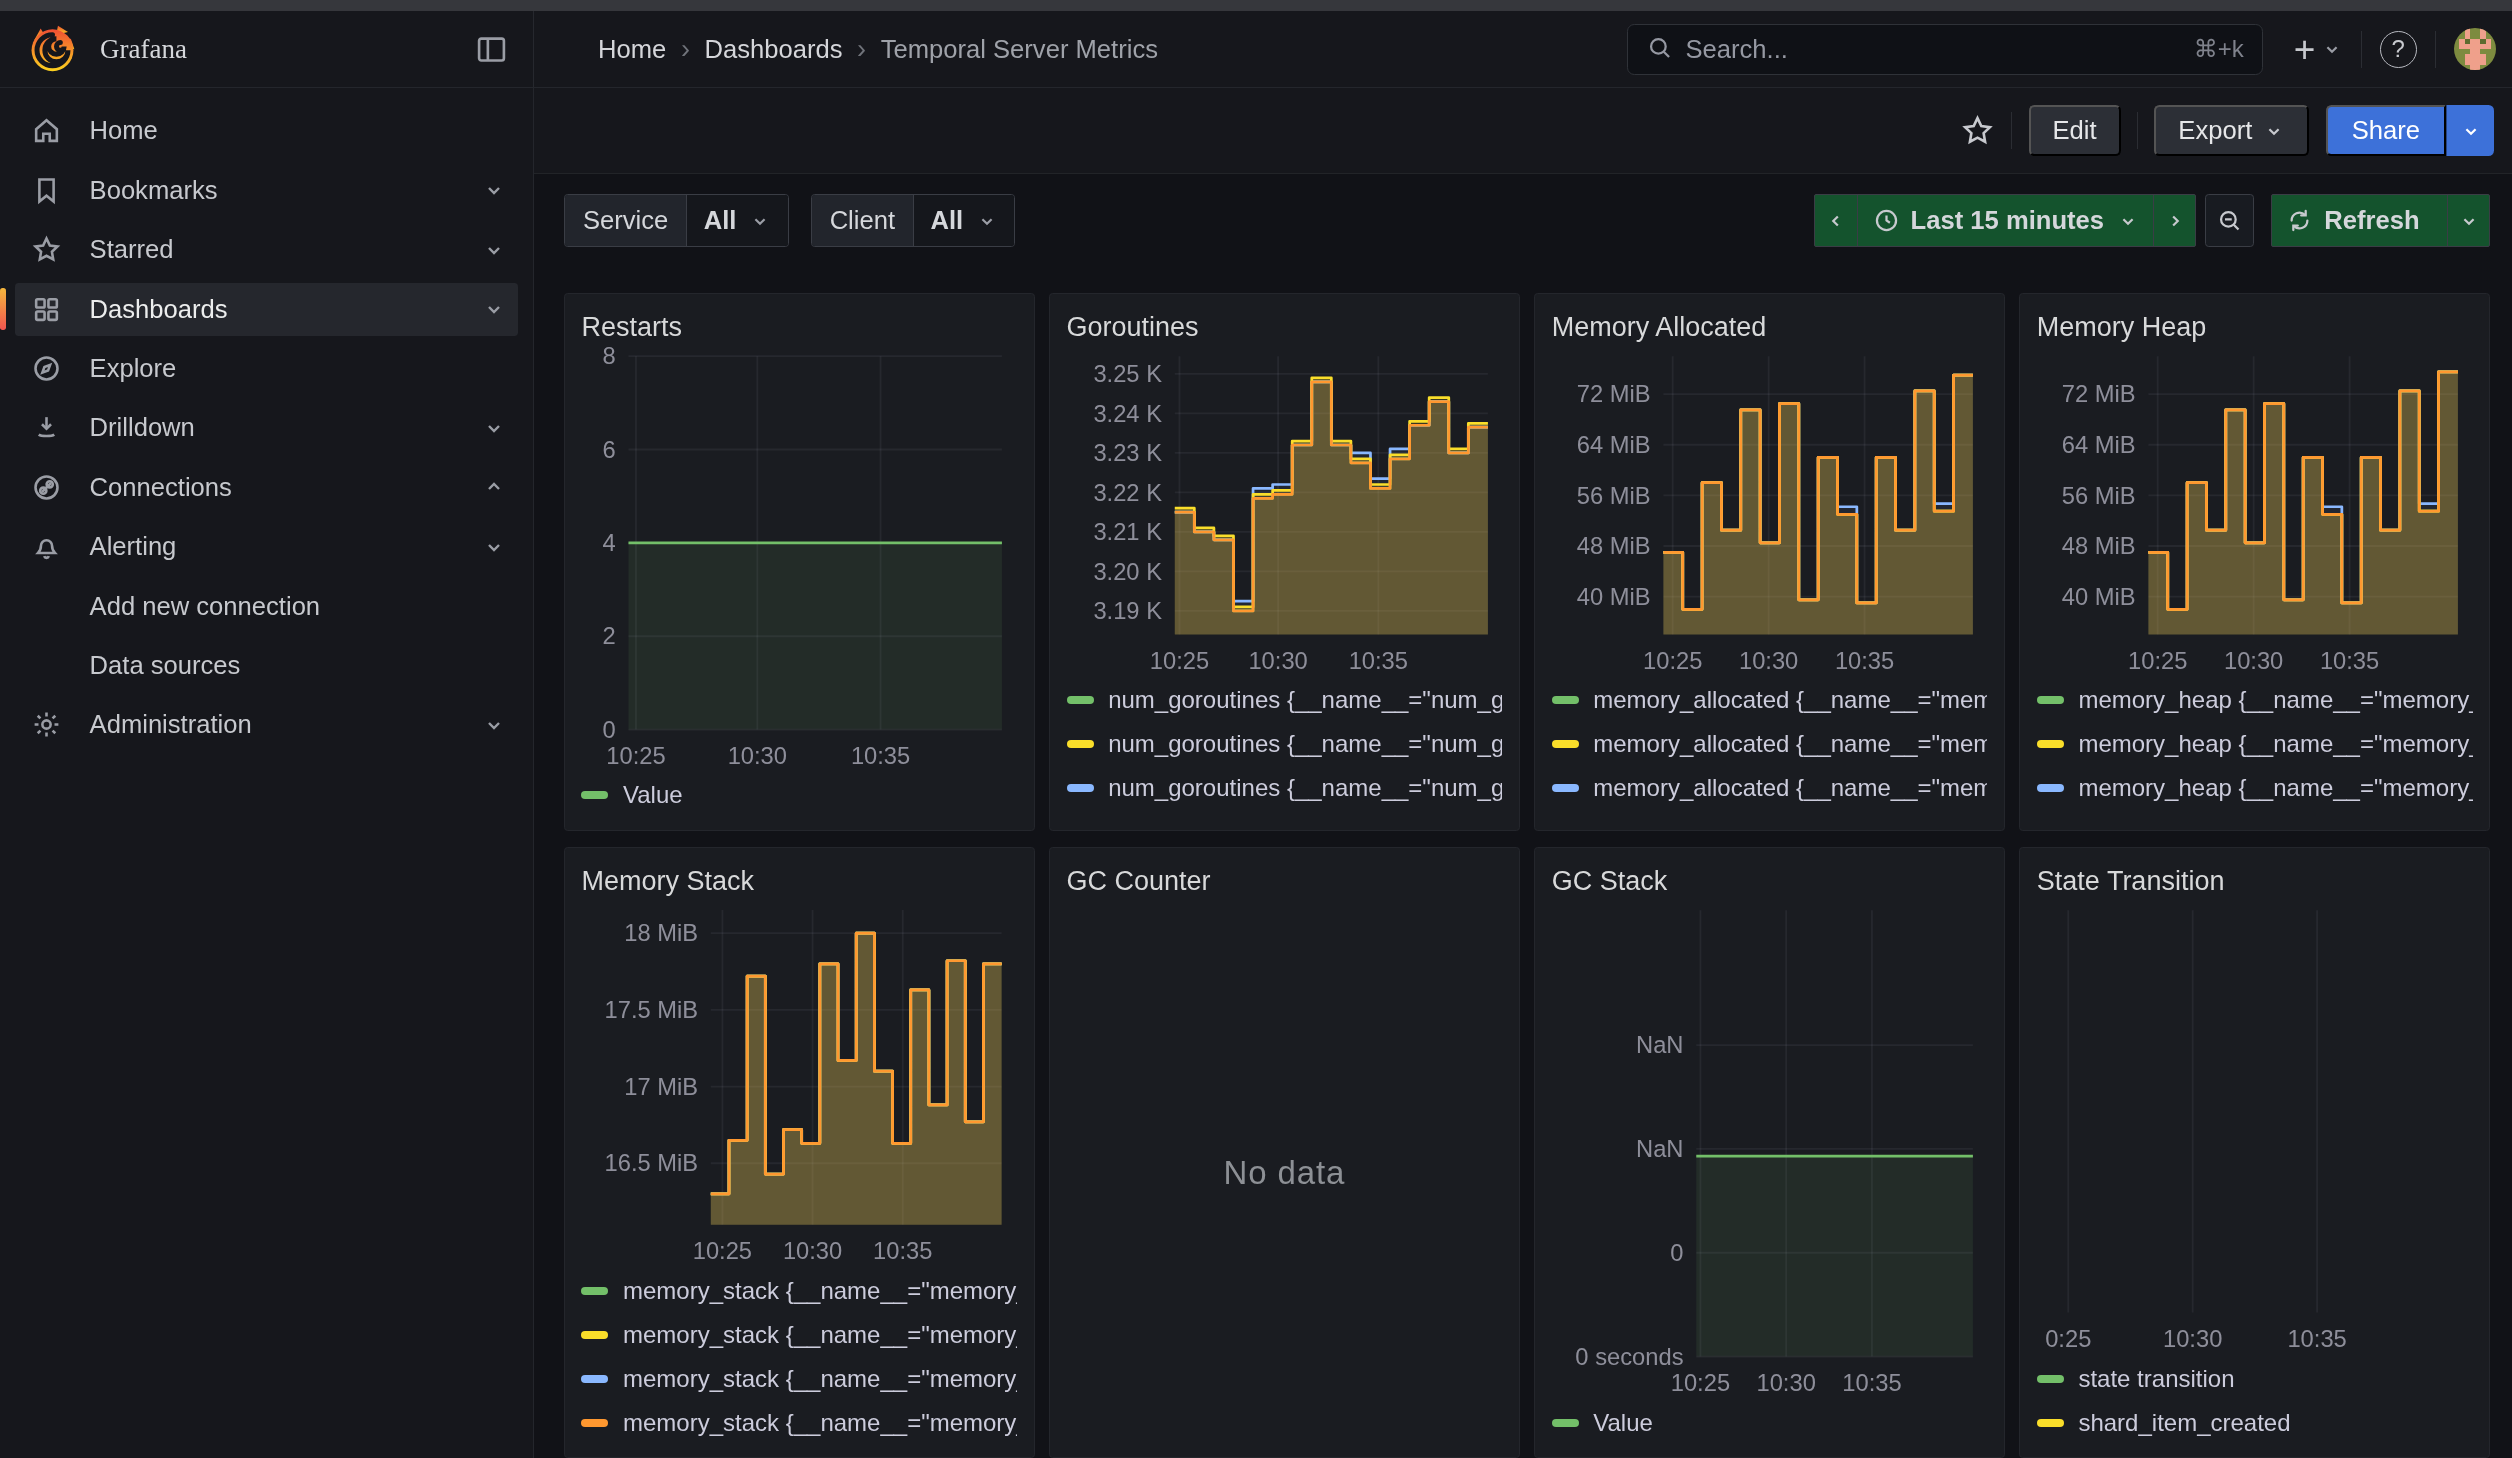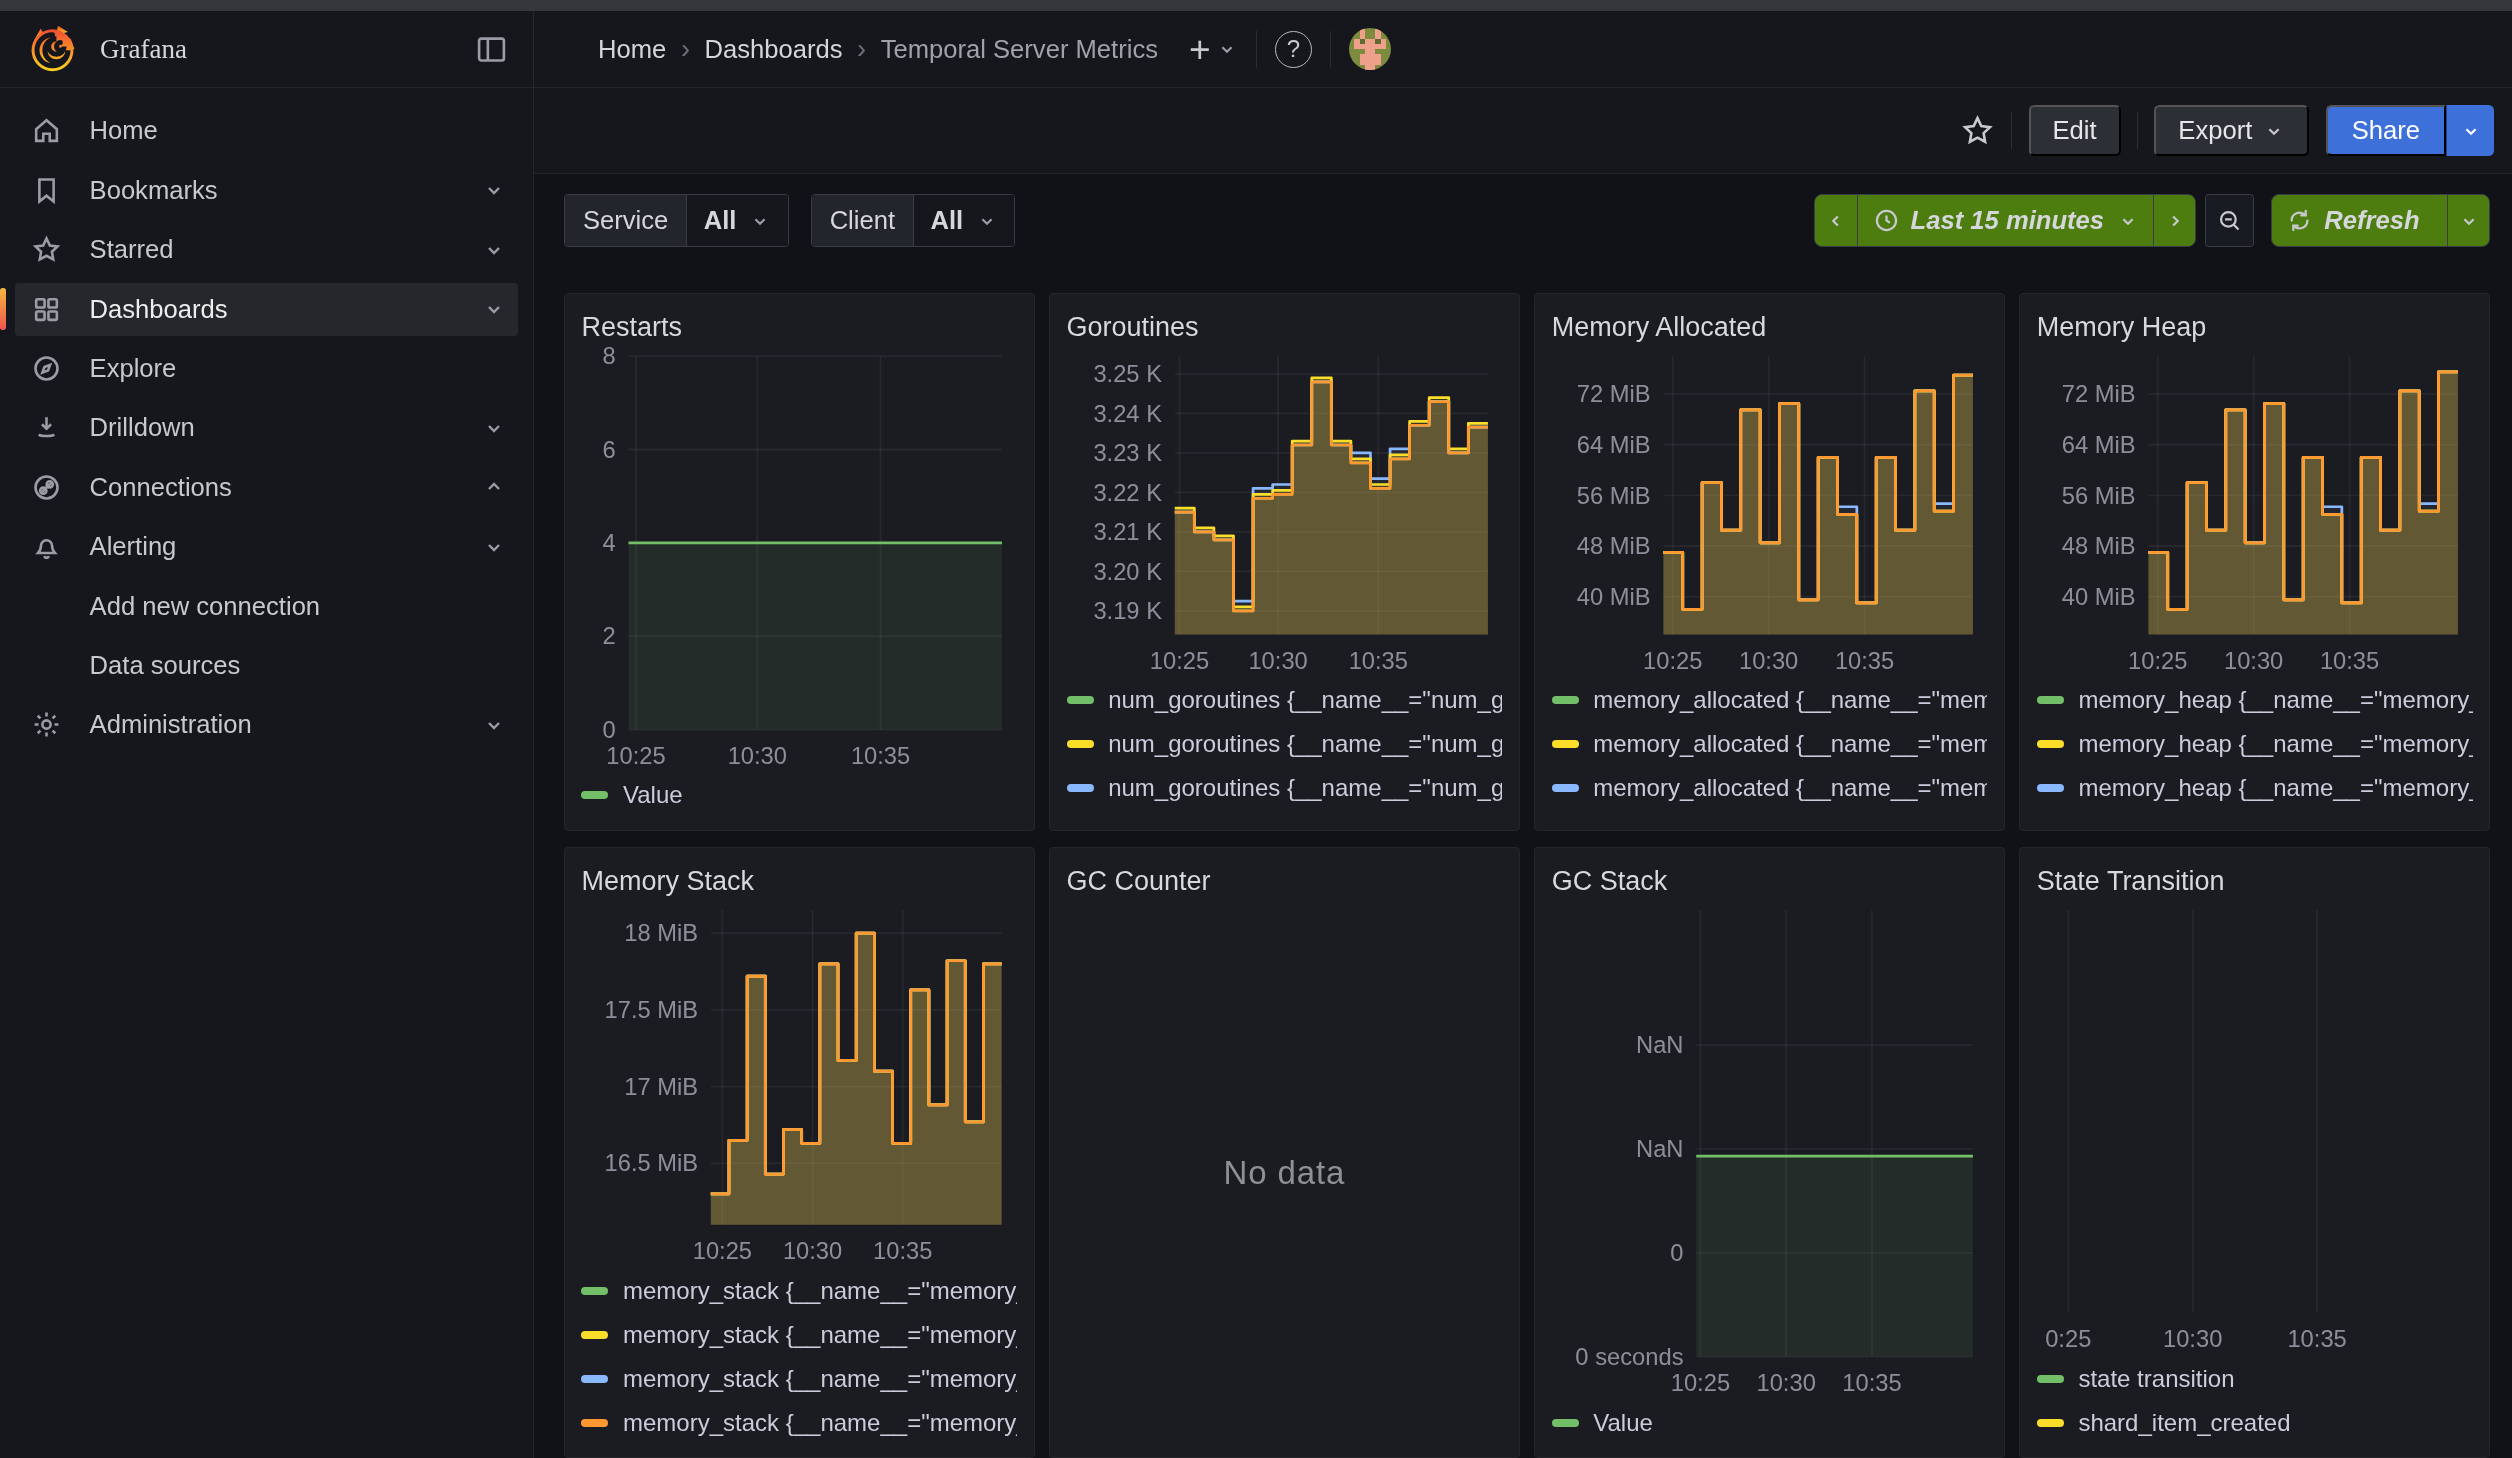--- a/index.html
+++ b/index.html
@@ -52,21 +52,21 @@
     border-radius:0 5.5px 5.5px 0; display:flex; align-items:center; justify-content:center; color:#fff; }
   .content { flex:1; background:#111217; padding:20px 22px 0 30px; display:flex; flex-direction:column; min-height:0; }
   .toolbar { display:flex; align-items:center; }
   .filters { display:flex; gap:22px; }
   .filtergrp { display:flex; height:53px; border:0.9px solid #3a3d45; border-radius:3.7px; overflow:hidden; }
   .filtergrp .flabel { background:#22252c; display:flex; align-items:center; padding:0 18px; font-size:25.6px; color:#d5d7db; }
   .filtergrp .fvalue { background:#15171c; border-left:0.9px solid #3a3d45; display:flex; align-items:center;
     padding:0 16.4px; gap:12.8px; font-size:25.6px; color:#d5d7db; font-weight:700; }
   .fvalue .chev { color:#9a9da5; display:flex; }
   .timectl { margin-left:auto; display:flex; align-items:center; gap:9px; }
-  .seg-group { display:flex; height:53px; border:0.9px solid #3a3d45; border-radius:8px; background:#4d7c0f;font-style:italic; }
+  .seg-group { display:flex; height:53px; border:0.9px solid #3a3d45; border-radius:2px; background:#14532d; }
   .seg { display:flex; align-items:center; justify-content:center; padding:0 14.6px; color:#d5d7db; }
   .seg + .seg { border-left:0.9px solid #3a3d45; }
   .seg.narrow { width:42px; padding:0; }
   .seg .txt { font-size:25.6px; font-weight:700; margin:0 12.8px 0 11px; }
   .seg .chev,.seg .icn { color:#c7c9ce; display:flex; }
   .sq-btn { width:49px; height:53px; border:0.9px solid #3a3d45; border-radius:3.7px; background:#181b21;
     display:flex; align-items:center; justify-content:center; color:#c7c9ce; }
   .refreshgrp { margin-left:7.3px; }
   .grid { margin-top:46px; display:grid; grid-template-columns:repeat(4,1fr); gap:16.4px 14.6px; }
   .panel { background:#1a1c21; border:0.9px solid #24262c; border-radius:3.7px; padding:12.8px 16.4px 12.8px 16.4px;
@@ -117,20 +117,30 @@
       </span>
     </div>
     <div class="header-main">
       <div class="crumbs">
         <span class="crumb">Home</span>
         <span class="crumb-sep">›</span>
         <span class="crumb">Dashboards</span>
         <span class="crumb-sep">›</span>
         <span class="crumb dim">Temporal Server Metrics</span>
       </div>
+      <div class="search">
+        <span>
+          <svg width="27" height="27" viewBox="0 0 24 24" fill="none" stroke="#9598a2" stroke-width="2">
+            <circle cx="11" cy="11" r="6.5"></circle>
+              <line x1="15.8" y1="15.8" x2="20.5" y2="20.5"></line>
+          </svg>
+        </span>
+        <span class="ph">Search...</span>
+        <span class="kbd">⌘+k</span>
+      </div>
       <div class="hdr-icons">
         <span class="plusgrp">
           <span class="plus">+</span>
           <svg width="22" height="22" viewBox="0 0 24 24" fill="none" stroke="#9a9da5" stroke-width="2.4">
               <path d="M7 10l5 5 5-5"></path>
             </svg>
         </span>
         <span class="vdiv"></span>
         <span class="help">?</span>
         <span class="vdiv"></span>

